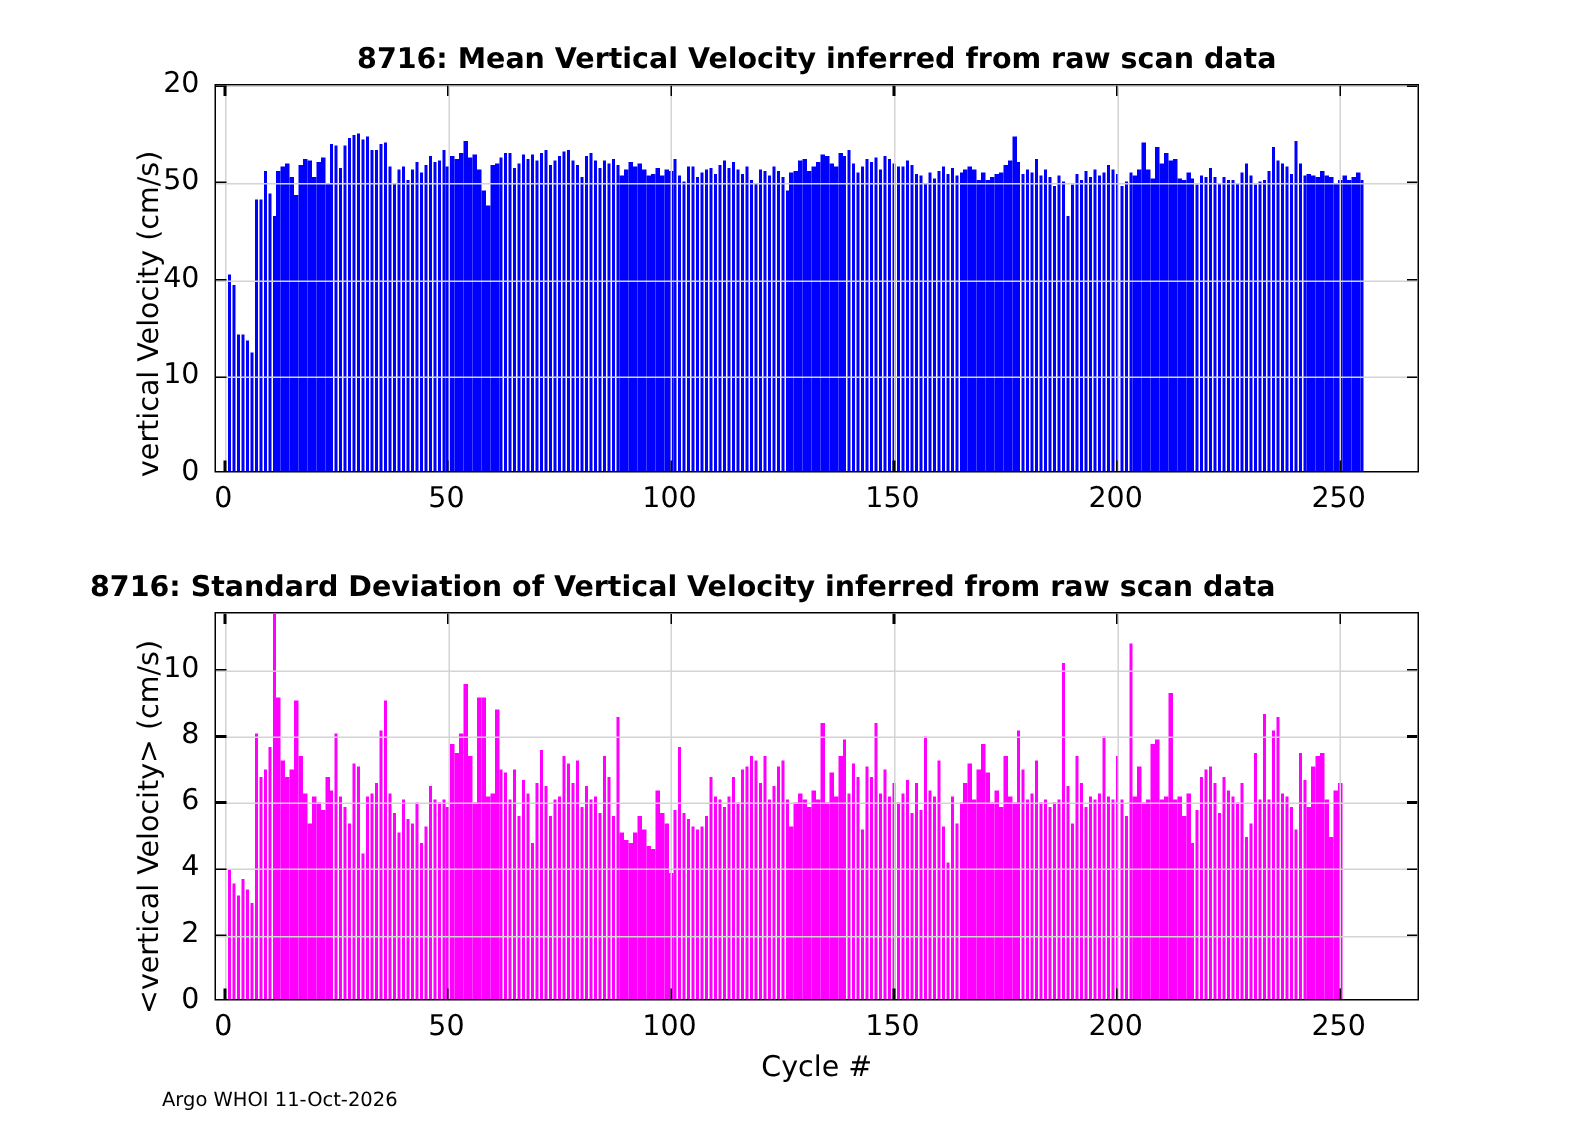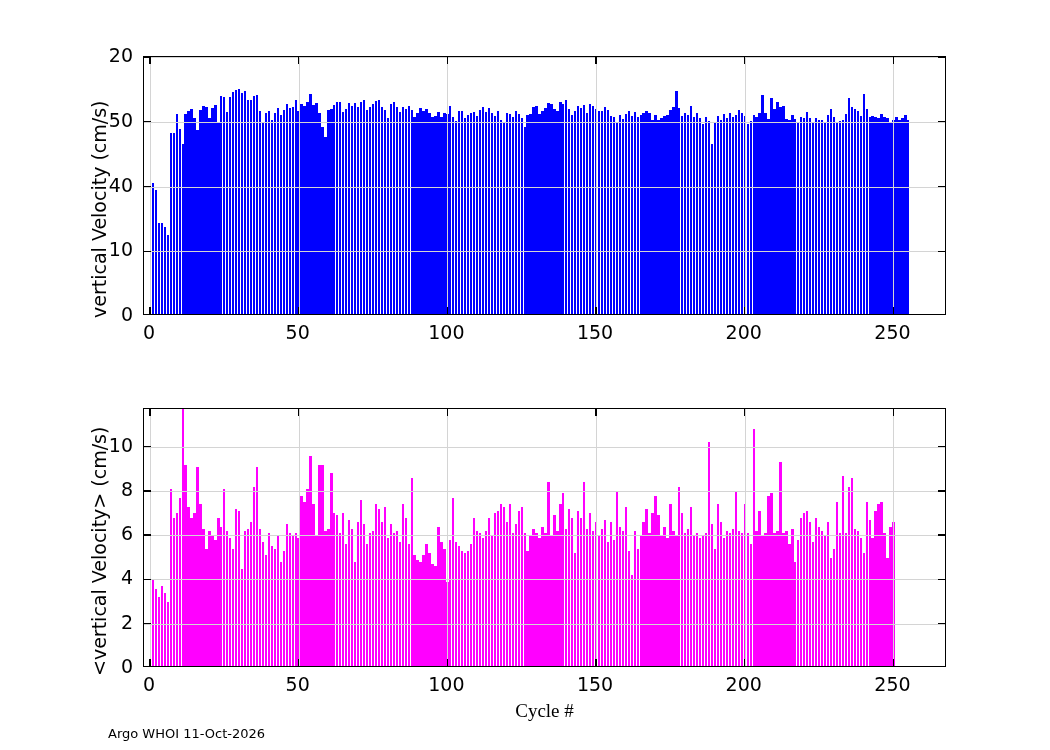--- a/index.html
+++ b/index.html
@@ -114,20 +114,21 @@
     color: #000000;
     white-space: nowrap;
     font-family: "DejaVu Sans", sans-serif;
   }
 </style>
 </head>
 <body>
 
 <div class="figure">
 
+  <div class="plot-title" style="left:143px; top:28px; width:803px; font-size:19px; line-height:22px;">8716: Mean Vertical Velocity inferred from raw scan data</div>
 
   <div class="ylabel" style="left:88px; top:318px; font-size:19px;">vertical Velocity (cm/s)</div>
 
   <div class="axes" id="axes1" style="left:143px; top:56px; width:803px; height:259px;">
     <div class="bars" id="bars1">
         <div class="bar" style="left: 7.76233px; width: 2.31978px; height: 131.442px; background: rgb(0, 0, 255);"></div>
         <div class="bar" style="left: 10.7364px; width: 2.31978px; height: 123.672px; background: rgb(0, 0, 255);"></div>
         <div class="bar" style="left: 13.7105px; width: 2.31978px; height: 90.65px; background: rgb(0, 0, 255);"></div>
         <div class="bar" style="left: 16.6846px; width: 2.31978px; height: 91.2975px; background: rgb(0, 0, 255);"></div>
         <div class="bar" style="left: 19.6586px; width: 2.31978px; height: 86.765px; background: rgb(0, 0, 255);"></div>
@@ -426,20 +427,21 @@
     </div>
   <div id="xlabels1">
       <div class="tick-label-x" style="left: 108.948px; top: 321px; width: 80px; font-size: 19px;">0</div>
       <div class="tick-label-x" style="left: 257.652px; top: 321px; width: 80px; font-size: 19px;">50</div>
       <div class="tick-label-x" style="left: 406.356px; top: 321px; width: 80px; font-size: 19px;">100</div>
       <div class="tick-label-x" style="left: 555.059px; top: 321px; width: 80px; font-size: 19px;">150</div>
       <div class="tick-label-x" style="left: 703.763px; top: 321px; width: 80px; font-size: 19px;">200</div>
       <div class="tick-label-x" style="left: 852.467px; top: 321px; width: 80px; font-size: 19px;">250</div>
     </div>
 
+  <div class="plot-title" style="left:60px; top:380px; width:986px; text-align:left; font-size:19px; line-height:22px;">8716: Standard Deviation of Vertical Velocity inferred from raw scan data</div>
 
   <div class="ylabel" style="left:88px; top:676px; font-size:19px;">&lt;vertical Velocity&gt; (cm/s)</div>
 
   <div class="axes" id="axes2" style="left:143px; top:408px; width:803px; height:259px;">
     <div class="bars" id="bars2">
         <div class="bar" style="left: 7.76233px; width: 2.31978px; height: 86.3333px; background: rgb(255, 0, 255);"></div>
         <div class="bar" style="left: 10.7364px; width: 2.31978px; height: 77.4786px; background: rgb(255, 0, 255);"></div>
         <div class="bar" style="left: 13.7105px; width: 2.31978px; height: 68.6239px; background: rgb(255, 0, 255);"></div>
         <div class="bar" style="left: 16.6846px; width: 2.31978px; height: 79.6923px; background: rgb(255, 0, 255);"></div>
         <div class="bar" style="left: 19.6586px; width: 2.31978px; height: 73.0513px; background: rgb(255, 0, 255);"></div>
@@ -737,17 +739,17 @@
     </div>
   <div id="xlabels2">
       <div class="tick-label-x" style="left: 108.948px; top: 673px; width: 80px; font-size: 19px;">0</div>
       <div class="tick-label-x" style="left: 257.652px; top: 673px; width: 80px; font-size: 19px;">50</div>
       <div class="tick-label-x" style="left: 406.356px; top: 673px; width: 80px; font-size: 19px;">100</div>
       <div class="tick-label-x" style="left: 555.059px; top: 673px; width: 80px; font-size: 19px;">150</div>
       <div class="tick-label-x" style="left: 703.763px; top: 673px; width: 80px; font-size: 19px;">200</div>
       <div class="tick-label-x" style="left: 852.467px; top: 673px; width: 80px; font-size: 19px;">250</div>
     </div>
 
-  <div class="xlabel" style="left:143px; top:700px; width:803px; font-size:19px;font-family:Liberation Serif, serif;">Cycle #</div>
+  <div class="xlabel" style="left:143px; top:700px; width:803px; font-size:19px;">Cycle #</div>
 
   <div class="footer-note" style="left:108px; top:726px; font-size:13px;">Argo WHOI 11-Oct-2026</div>
 
 </div>
 
 </body></html>

